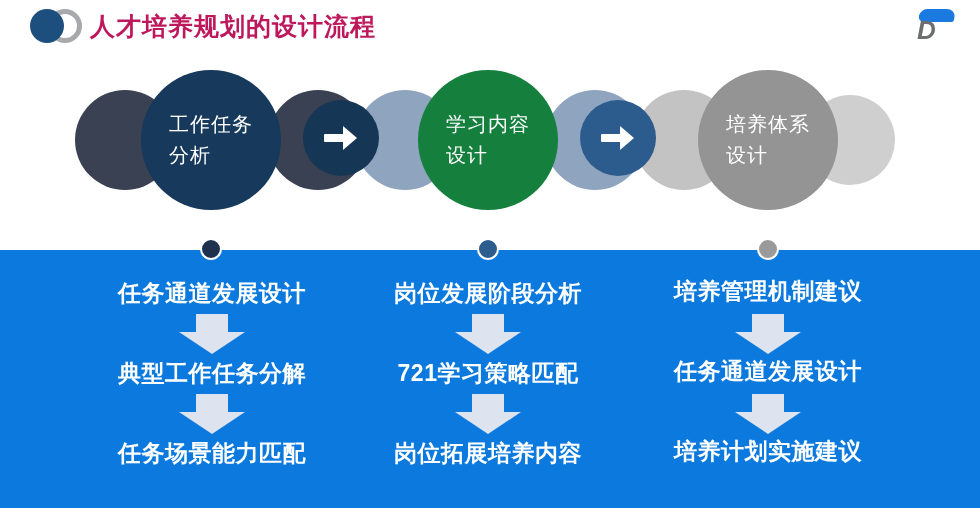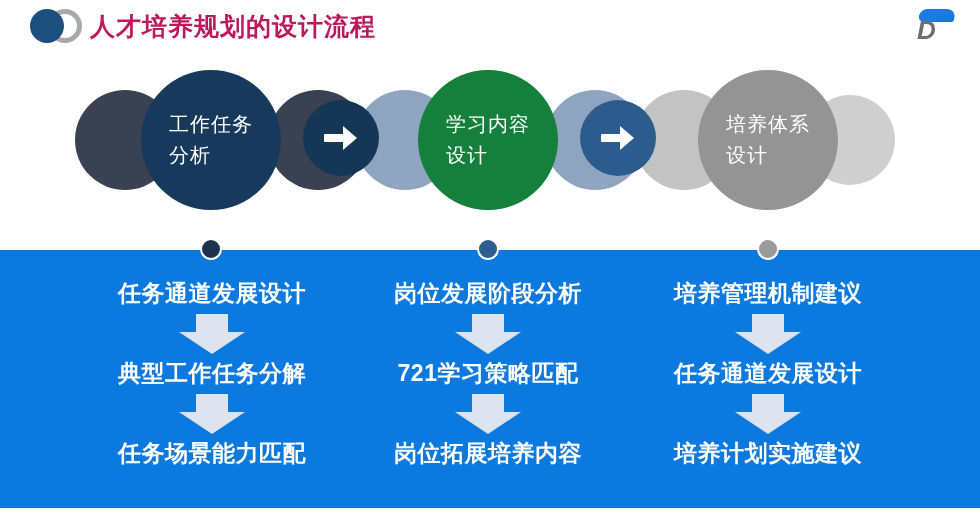--- a/index.html
+++ b/index.html
@@ -166,21 +166,21 @@
     background: #0b79dd;
   }
   .column {
     position: absolute;
     top: 28px;
     width: 280px;
     text-align: center;
   }
   #col-1 { left: 72px; }
   #col-2 { left: 348px; }
-  #col-3 { left: 628px; }
+  #col-3 { left: 628px; font-family: Liberation Mono, monospace; }
   .step-label {
     color: #ffffff;
     font-size: 23px;
     font-weight: bold;
     line-height: 30px;
     letter-spacing: 0.5px;
     white-space: nowrap;
   }
   .down-arrow {
     position: relative;

